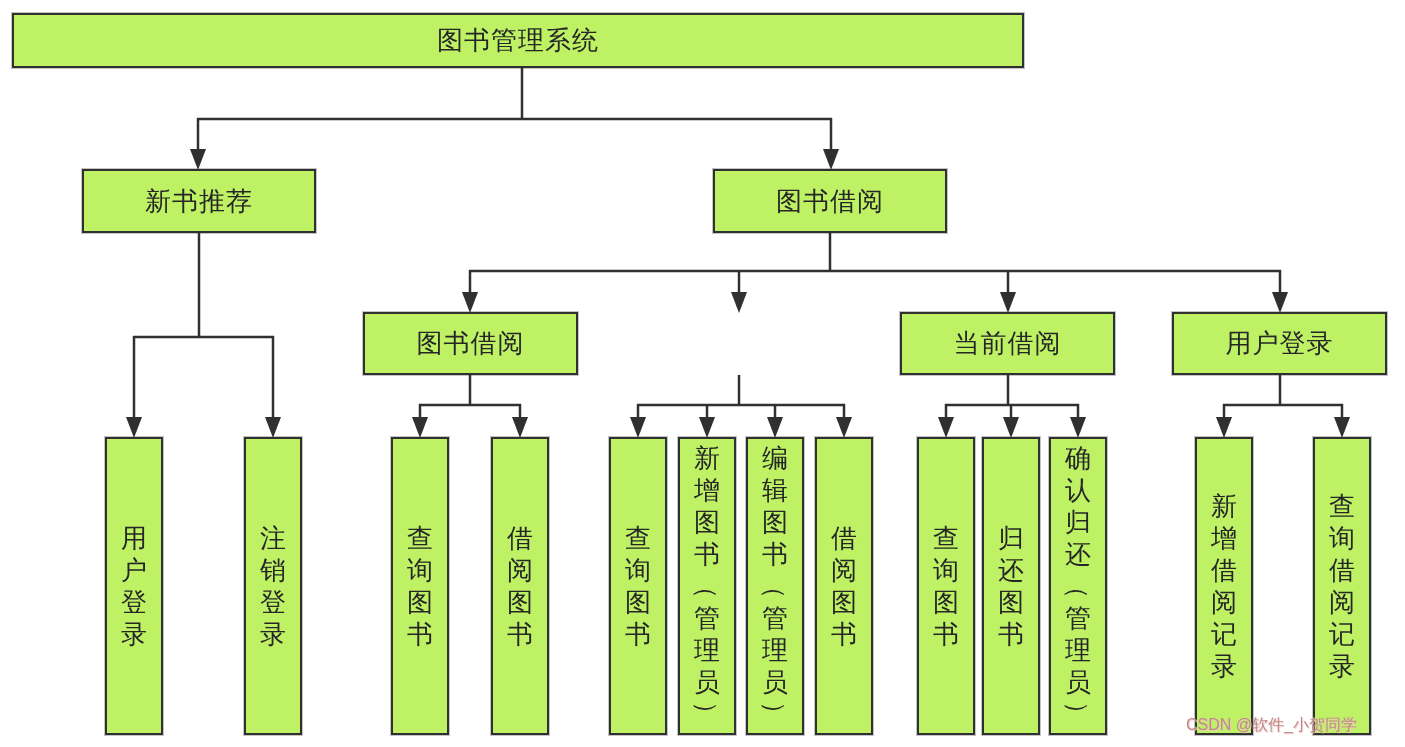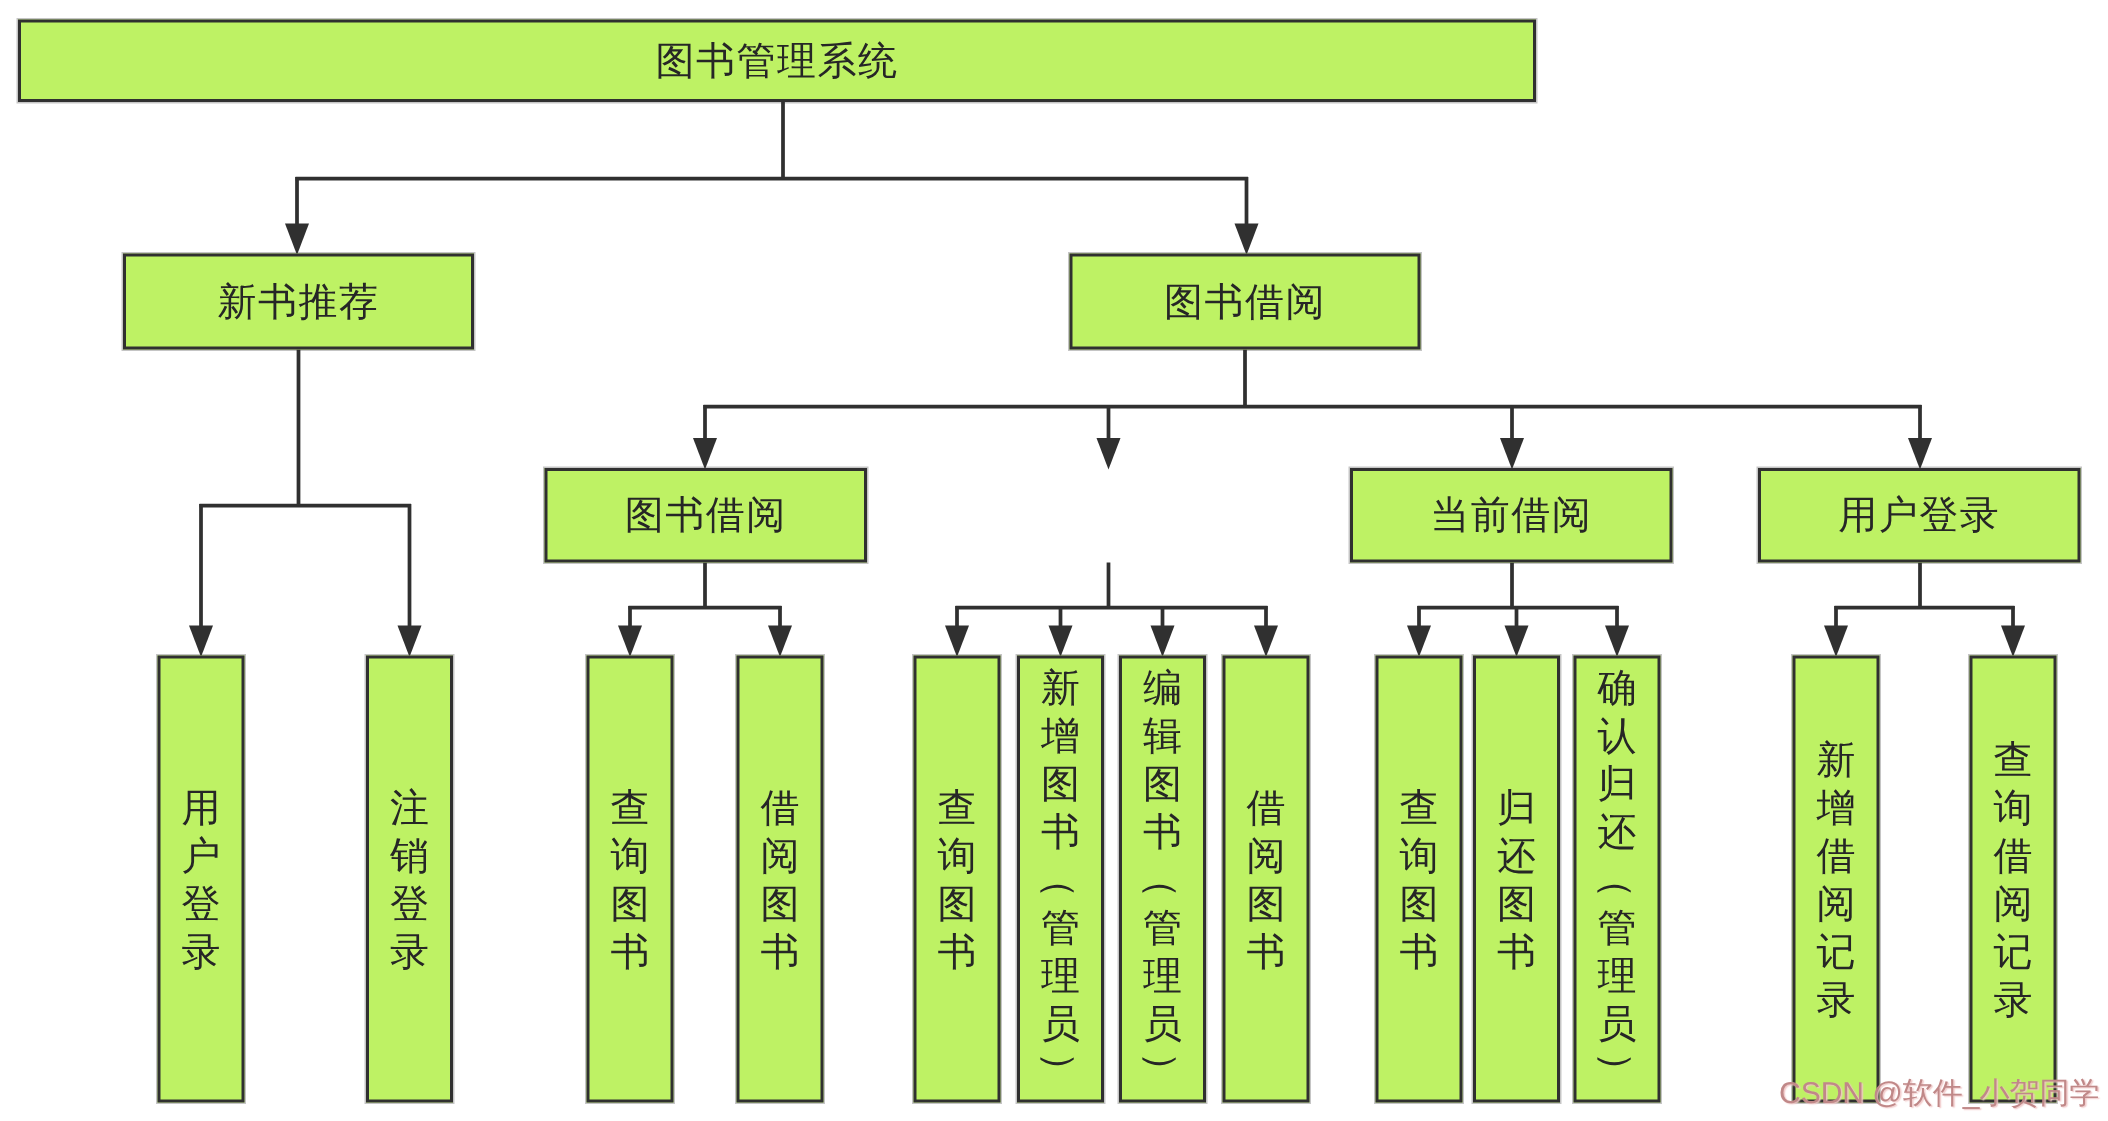--- a/index.html
+++ b/index.html
@@ -48,21 +48,21 @@
     line-height: 1;
     height: 26px;
   }
   .node.vtext span.rot {
     transform: rotate(90deg);
   }
   .watermark {
     position: absolute;
     left: 1186px;
     top: 715px;
-    font-size: 20px;
+    font-size: 16px;
     color: #c08888;
     text-shadow: 1px 1px 1px #f0c6c6;
     z-index: 5;
     white-space: nowrap;
   }
 </style>
 </head>
 <body>
 
 <div class="canvas">

